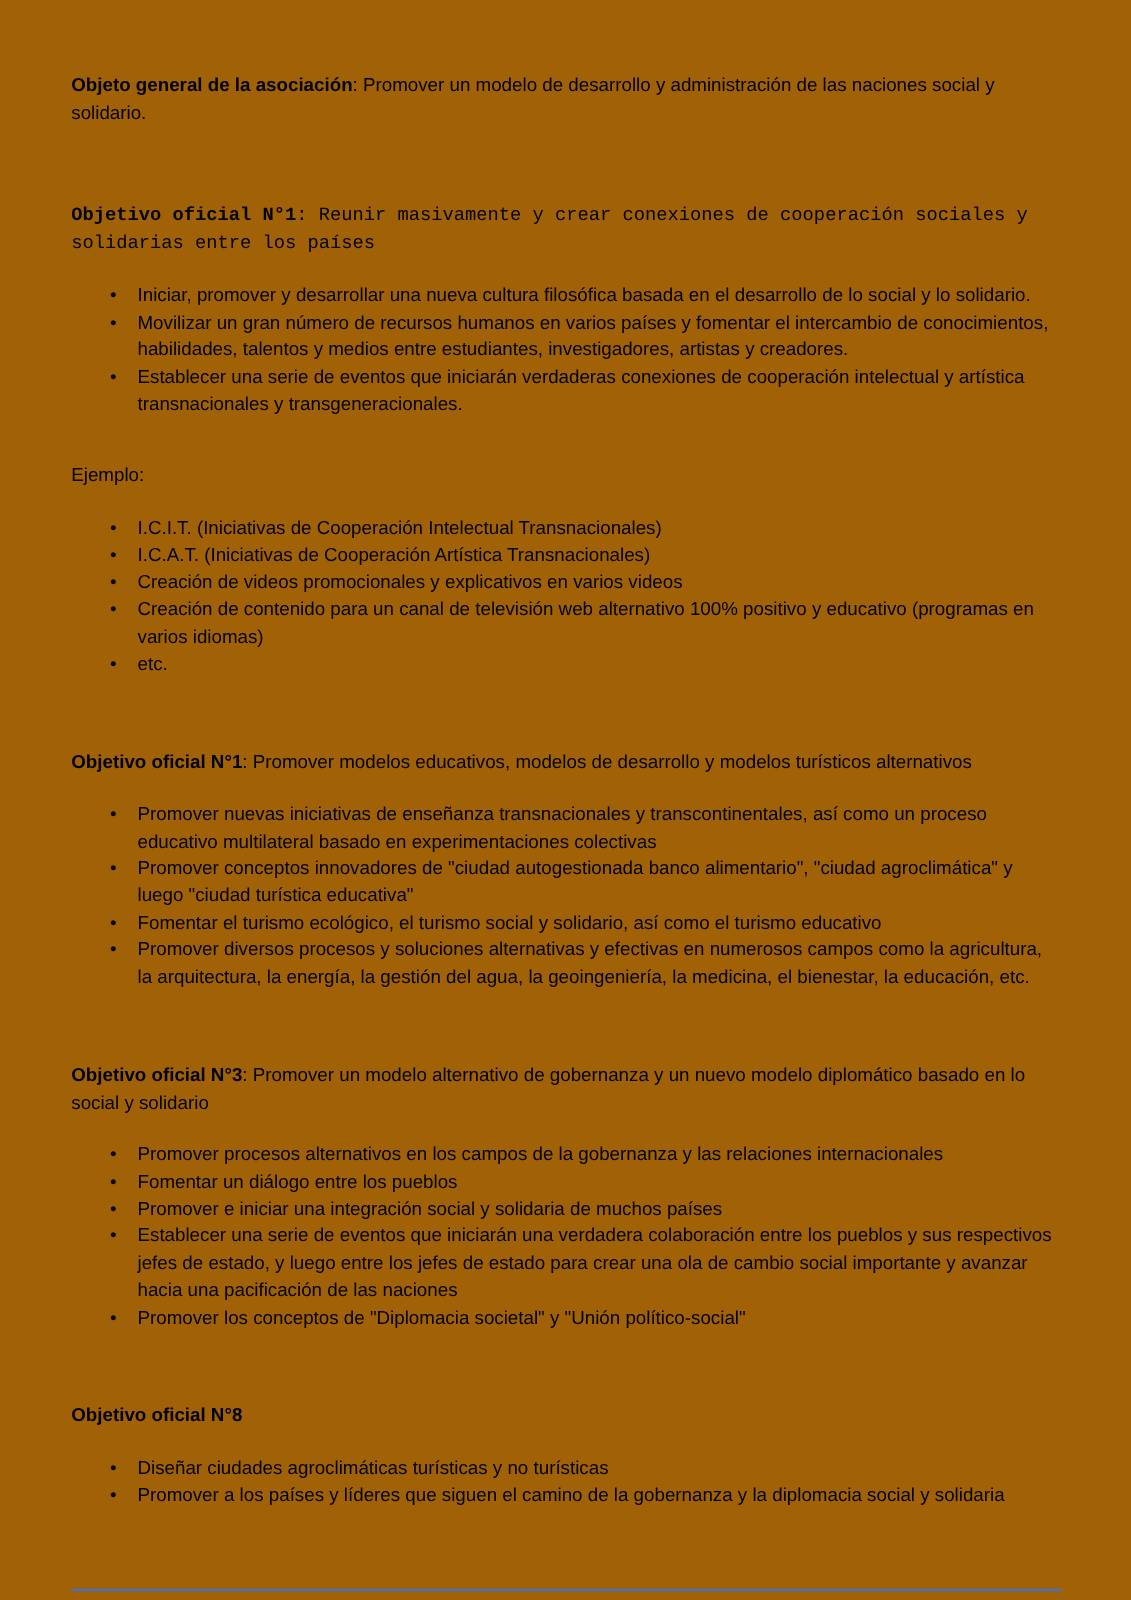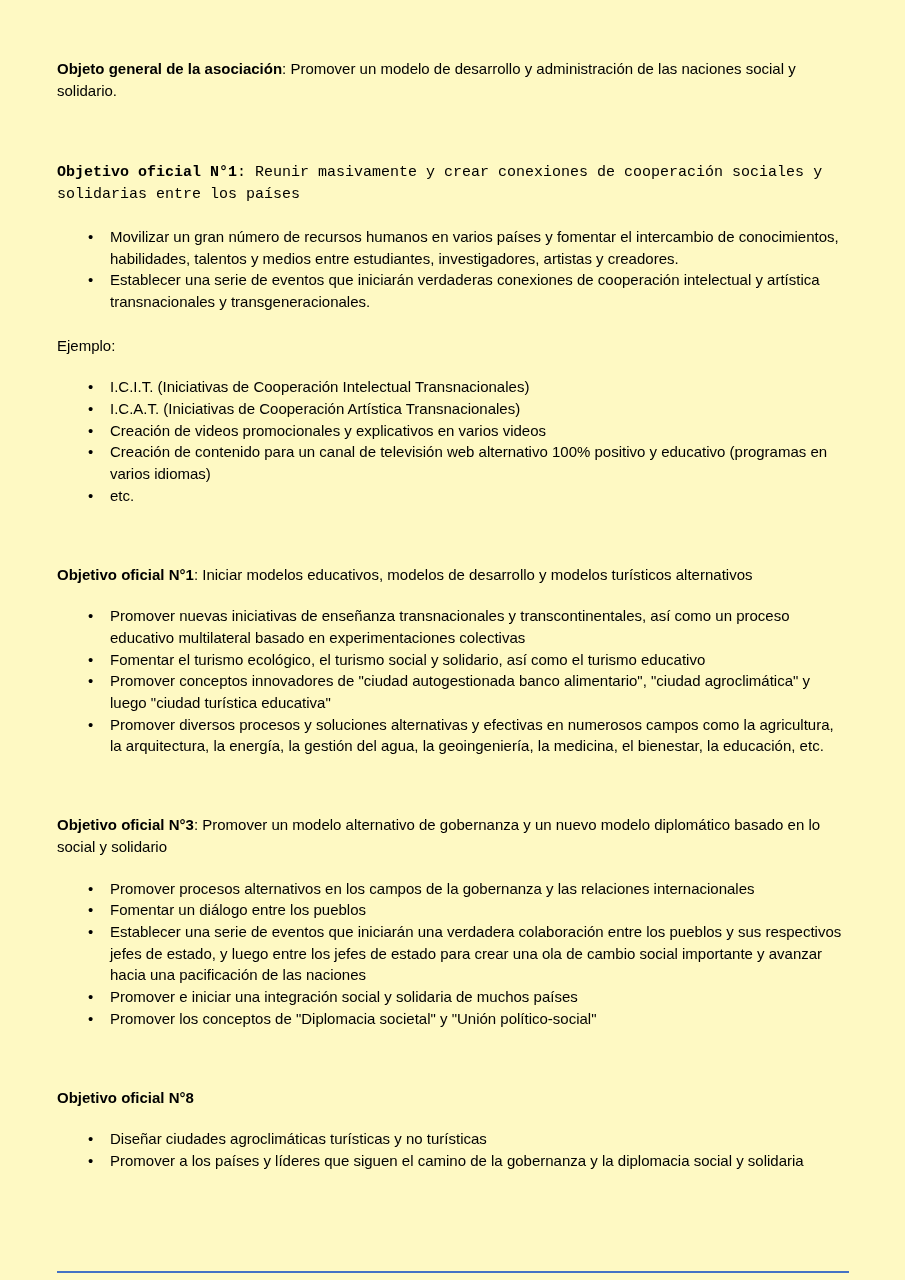--- a/index.html
+++ b/index.html
@@ -1,34 +1,34 @@
 <!DOCTYPE html>
 <html lang="es"><head>
 <meta charset="utf-8">
 <title>Document</title>
 <style>
   html, body { margin: 0; padding: 0; background: #ffffff; }
   .page {
     position: relative;
     width: 905px;
     height: 1280px;
-    background: #fef9c3;
+    background: #a16207;
     overflow: hidden;
     font-family: "Liberation Sans", "DejaVu Sans", sans-serif;
     font-size: 15px;
     line-height: 21.7px;
     color: #000000;
     box-sizing: border-box;
     padding: 58px 56px 0 57px;
   }
   p { margin: 0; }
   .b { font-weight: bold; }
   .gap-first { margin-top: 61px; font-family: Liberation Mono, monospace; }   
   .gap-section { margin-top: 57px; } 
-  .gap-example { margin-top: 22px; } 
+  .gap-example { margin-top: 36px; } 
   ul.bullets {
     list-style: none;
     margin: 20px 0 0 0;
     padding: 0;
   }
   ul.bullets li {
     position: relative;
     padding-left: 53px;
   }
   ul.bullets li::before {
@@ -49,50 +49,51 @@
 </head>
 <body>
 
 <div class="page">
 
   <p><span class="b">Objeto general de la asociación</span><span>: Promover un modelo de desarrollo y administración de las naciones social y solidario.</span></p>
 
   <p class="gap-first"><span class="b">Objetivo oficial N°1</span><span>: Reunir masivamente y crear conexiones de cooperación sociales y solidarias entre los países</span></p>
 
   <ul class="bullets">
+    <li>Iniciar, promover y desarrollar una nueva cultura filosófica basada en el desarrollo de lo social y lo solidario.</li>
     <li>Movilizar un gran número de recursos humanos en varios países y fomentar el intercambio de conocimientos, habilidades, talentos y medios entre estudiantes, investigadores, artistas y creadores.</li>
     <li>Establecer una serie de eventos que iniciarán verdaderas conexiones de cooperación intelectual y artística transnacionales y transgeneracionales.</li>
   </ul>
 
   <p class="gap-example">Ejemplo:</p>
 
   <ul class="bullets">
     <li>I.C.I.T. (Iniciativas de Cooperación Intelectual Transnacionales)</li>
     <li>I.C.A.T. (Iniciativas de Cooperación Artística Transnacionales)</li>
     <li>Creación de videos promocionales y explicativos en varios videos</li>
     <li>Creación de contenido para un canal de televisión web alternativo 100% positivo y educativo (programas en varios idiomas)</li>
     <li>etc.</li>
   </ul>
 
-  <p class="gap-section"><span class="b">Objetivo oficial N°1</span><span>: Iniciar modelos educativos, modelos de desarrollo y modelos turísticos alternativos</span></p>
+  <p class="gap-section"><span class="b">Objetivo oficial N°1</span><span>: Promover modelos educativos, modelos de desarrollo y modelos turísticos alternativos</span></p>
 
   <ul class="bullets">
     <li>Promover nuevas iniciativas de enseñanza transnacionales y transcontinentales, así como un proceso educativo multilateral basado en experimentaciones colectivas</li>
+    <li>Promover conceptos innovadores de "ciudad autogestionada banco alimentario", "ciudad agroclimática" y luego "ciudad turística educativa"</li>
     <li>Fomentar el turismo ecológico, el turismo social y solidario, así como el turismo educativo</li>
-    <li>Promover conceptos innovadores de "ciudad autogestionada banco alimentario", "ciudad agroclimática" y luego "ciudad turística educativa"</li>
     <li>Promover diversos procesos y soluciones alternativas y efectivas en numerosos campos como la agricultura, la arquitectura, la energía, la gestión del agua, la geoingeniería, la medicina, el bienestar, la educación, etc.</li>
   </ul>
 
   <p class="gap-section"><span class="b">Objetivo oficial N°3</span><span>: Promover un modelo alternativo de gobernanza y un nuevo modelo diplomático basado en lo social y solidario</span></p>
 
   <ul class="bullets">
     <li>Promover procesos alternativos en los campos de la gobernanza y las relaciones internacionales</li>
     <li>Fomentar un diálogo entre los pueblos</li>
+    <li>Promover e iniciar una integración social y solidaria de muchos países</li>
     <li>Establecer una serie de eventos que iniciarán una verdadera colaboración entre los pueblos y sus respectivos jefes de estado, y luego entre los jefes de estado para crear una ola de cambio social importante y avanzar hacia una pacificación de las naciones</li>
-    <li>Promover e iniciar una integración social y solidaria de muchos países</li>
     <li>Promover los conceptos de "Diplomacia societal" y "Unión político-social"</li>
   </ul>
 
   <p class="gap-section"><span class="b">Objetivo oficial N°8</span></p>
 
   <ul class="bullets">
     <li>Diseñar ciudades agroclimáticas turísticas y no turísticas</li>
     <li>Promover a los países y líderes que siguen el camino de la gobernanza y la diplomacia social y solidaria</li>
   </ul>
 

